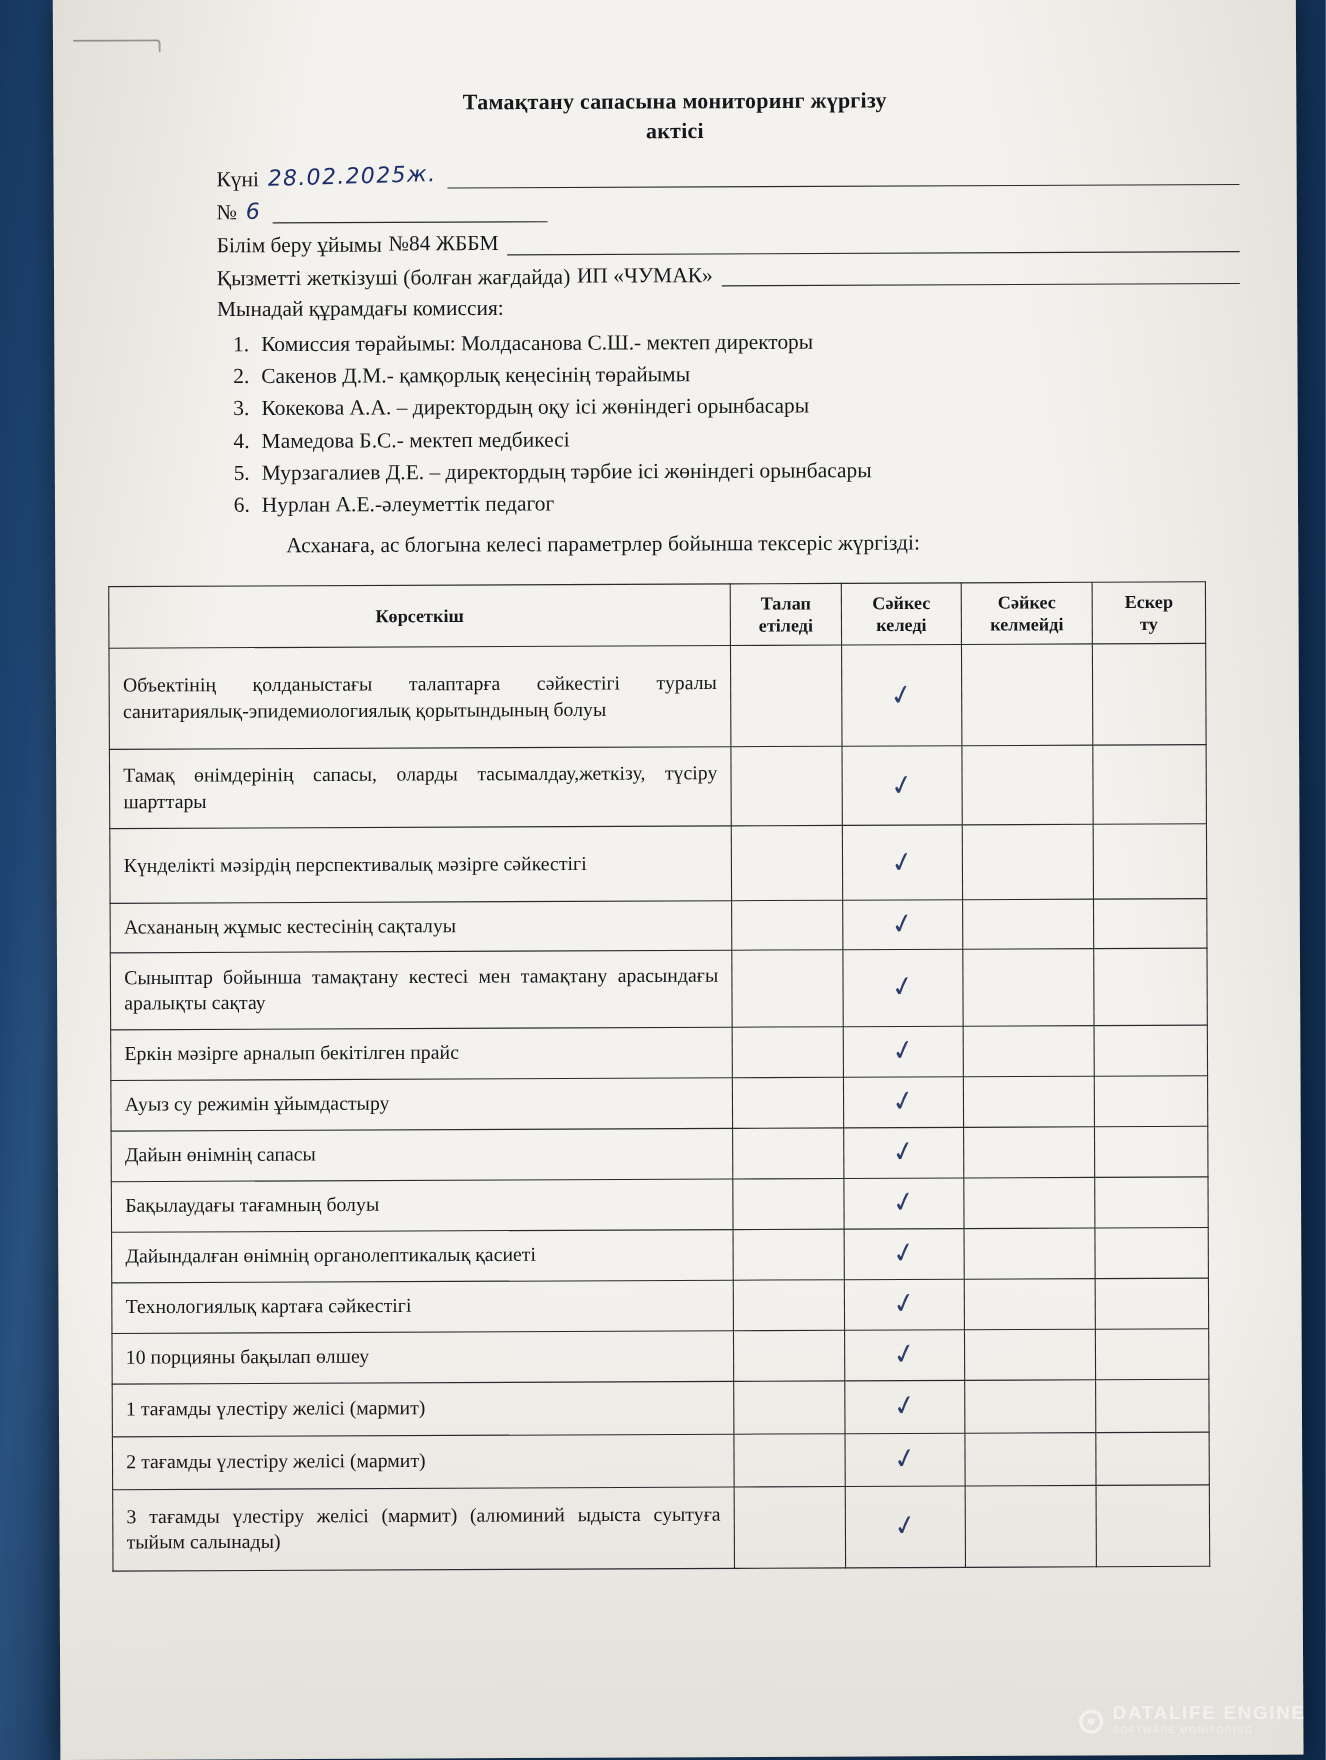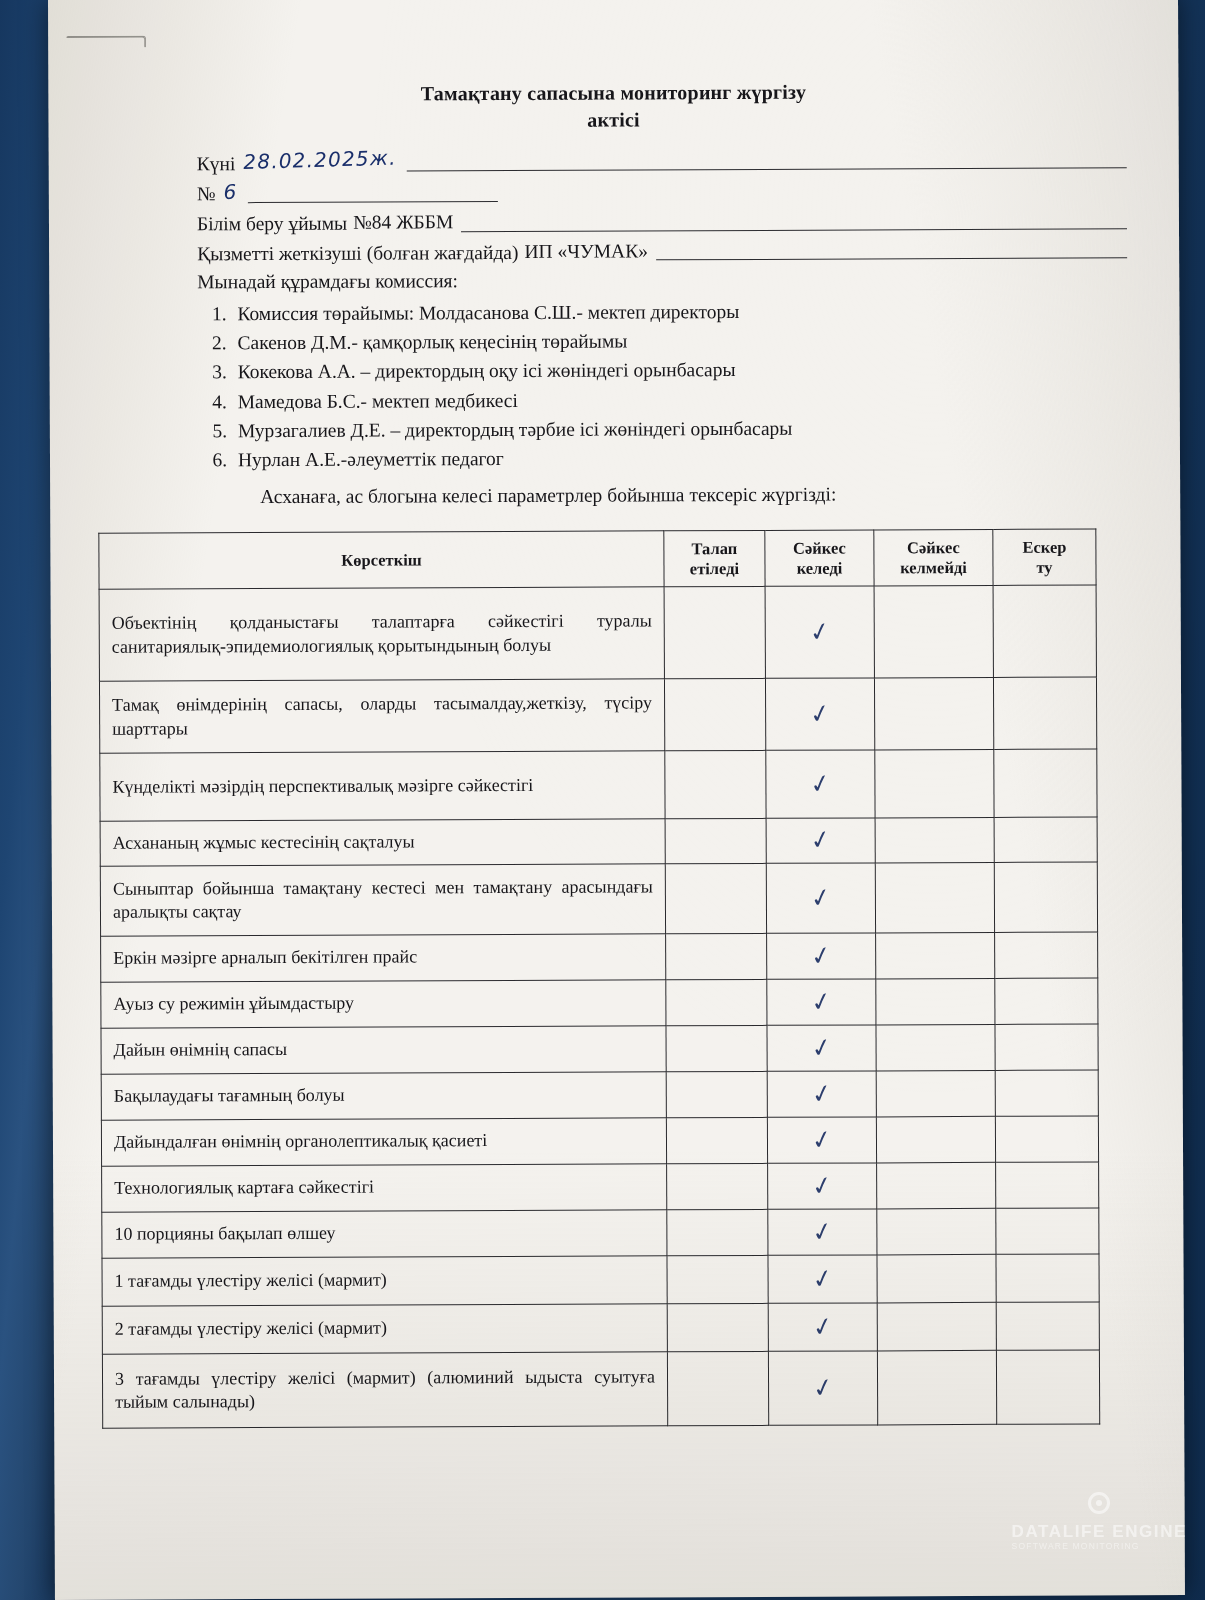--- a/index.html
+++ b/index.html
@@ -155,26 +155,25 @@
     font-size: 26px;
     color: #1c2f63;
     line-height: 1;
     transform: rotate(-10deg) scaleX(0.92);
     opacity: .92;
   }
   
   .watermark {
     position: absolute;
     right: 18px;
-    bottom: 46px;
+    bottom: 20px;
     display: flex;
     align-items: center;
     gap: 9px;
     opacity: .55;
-    flex-direction: column;
   }
   .watermark .wm-ring {
     width: 22px; height: 22px;
     border-radius: 50%;
     border: 3px solid #ffffff;
     box-sizing: border-box;
     position: relative;
   }
   .watermark .wm-ring:after {
     content: "";

